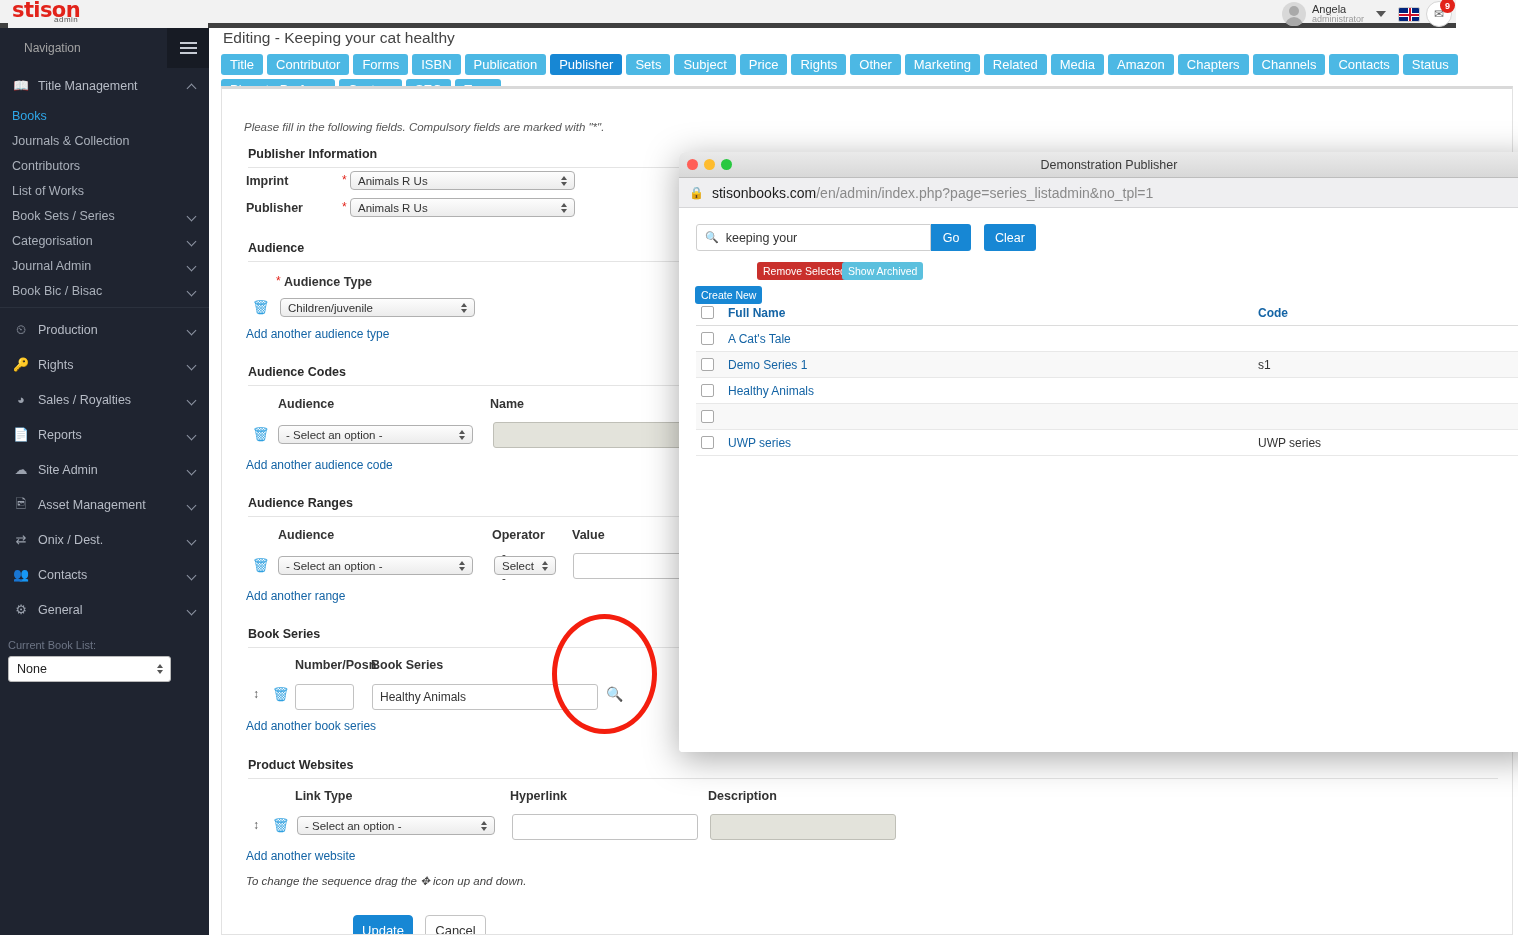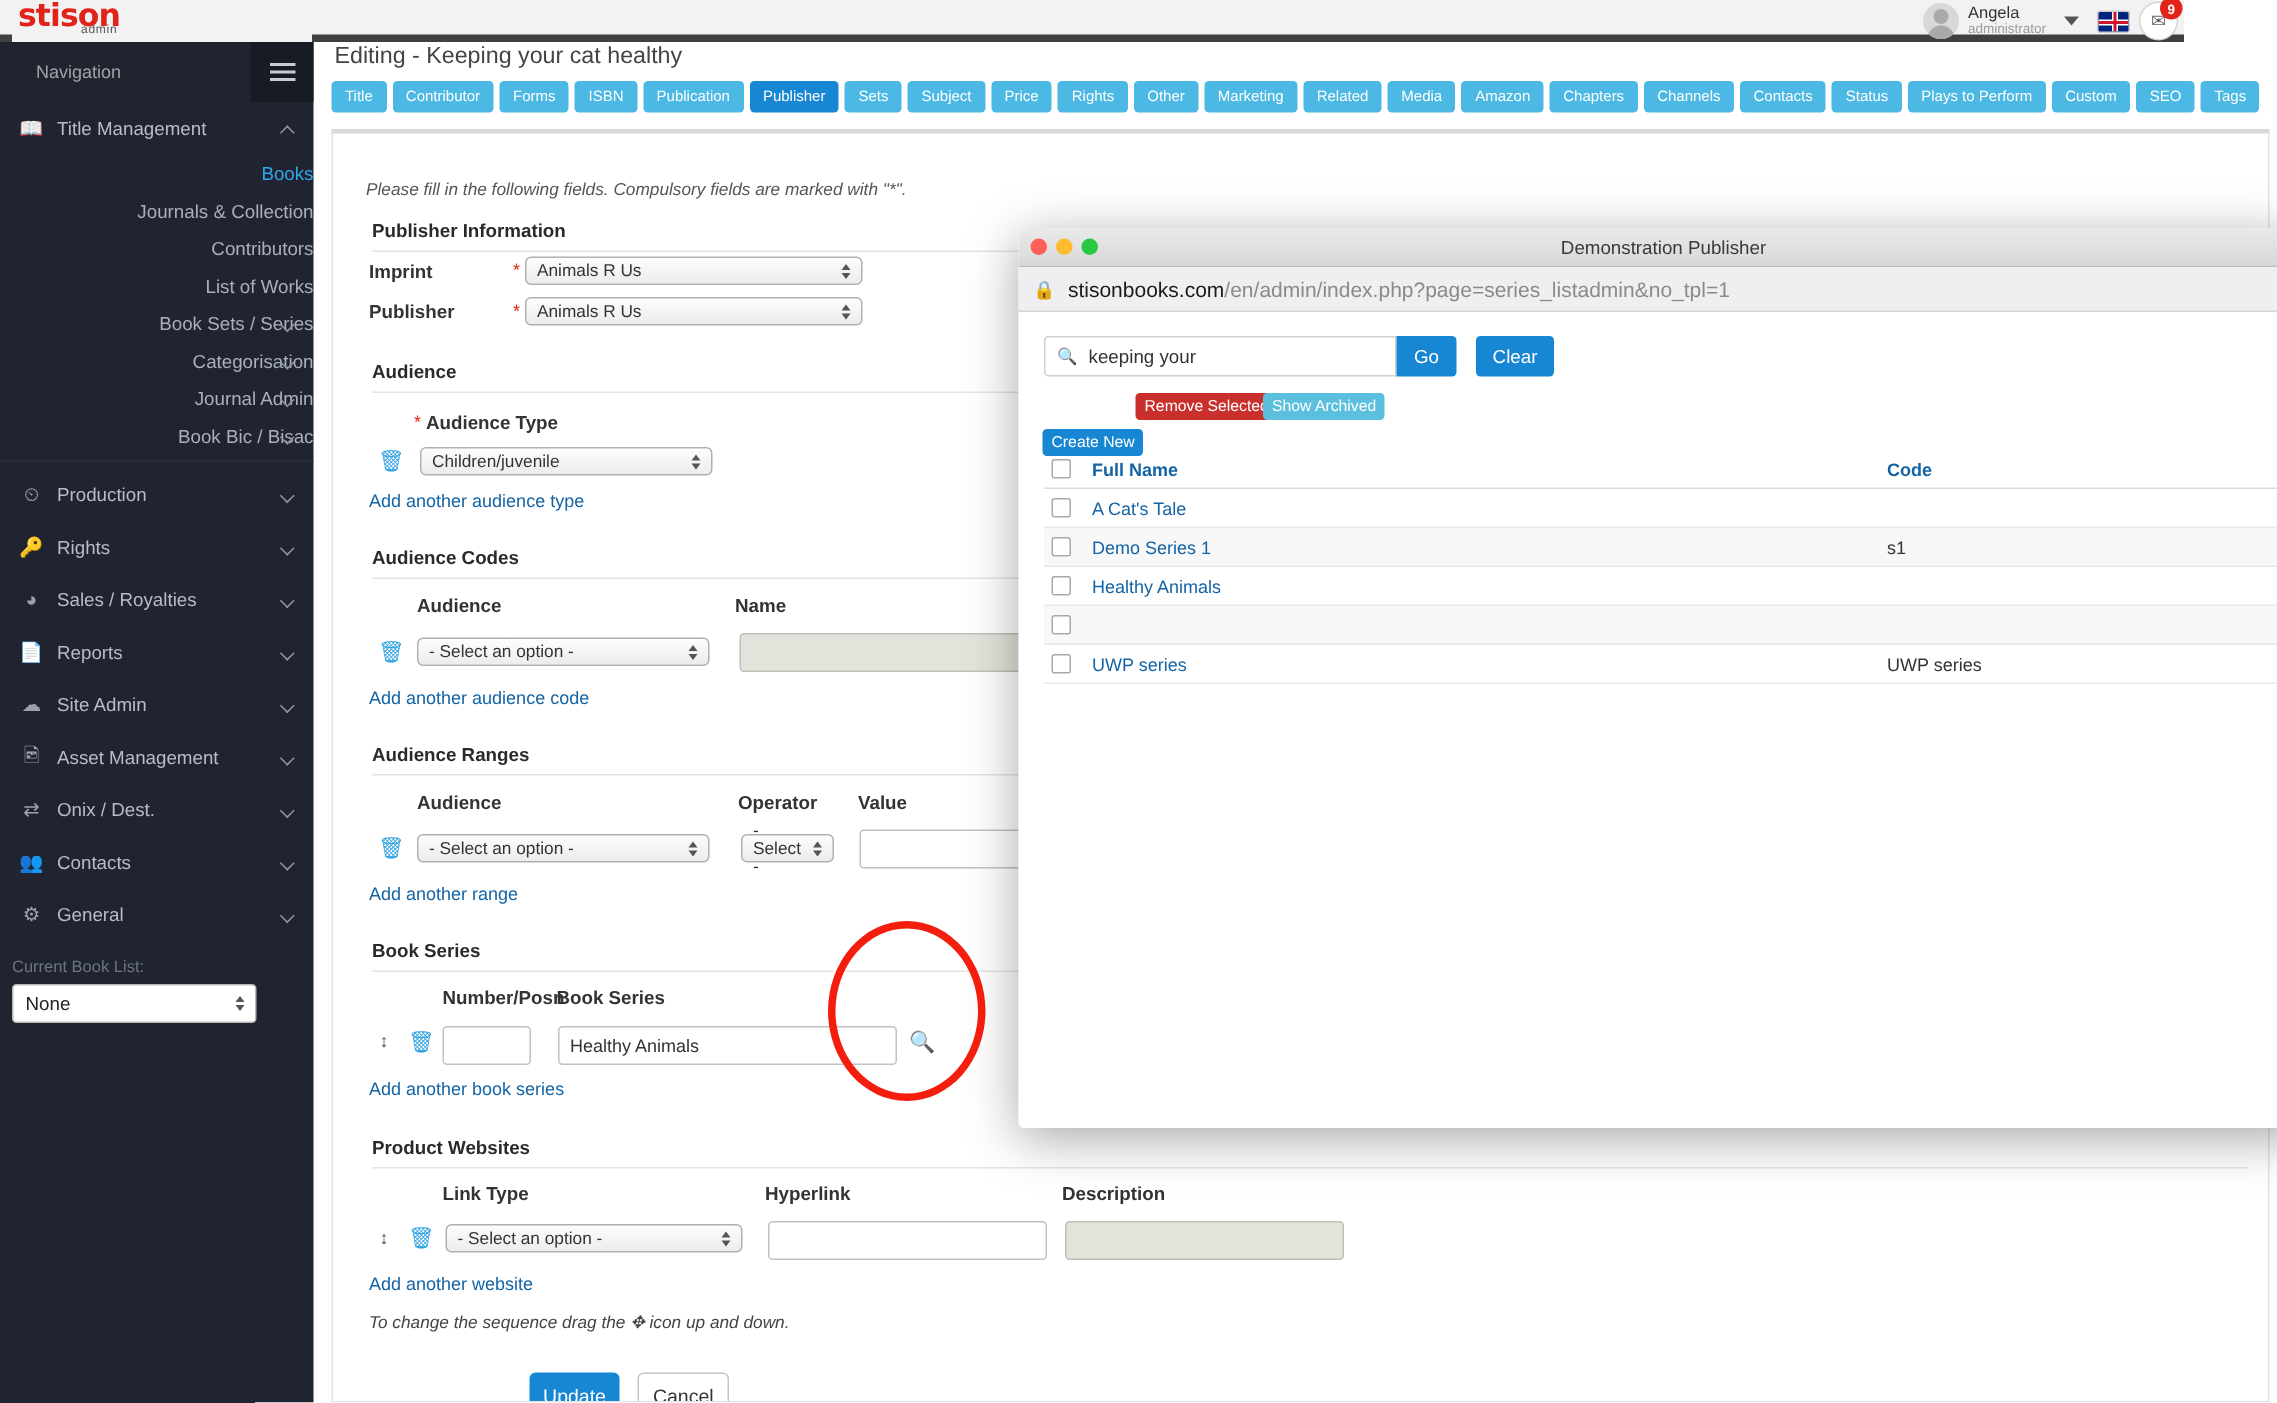--- a/index.html
+++ b/index.html
@@ -104,21 +104,21 @@
   }
   .chev {
     position: absolute; right: 14px; top: 50%; margin-top: -3px;
     width: 7px; height: 7px; border-right: 1.6px solid #8e95a3;
     border-bottom: 1.6px solid #8e95a3; transform: rotate(45deg);
   }
   .chev.up { transform: rotate(-135deg); margin-top: -1px; }
   .nav-sub {
     height: 25px; display: flex; align-items: center;
     padding-left: 12px; color: #aab0ba; font-size: 12.5px;
-    position: relative; cursor: pointer; justify-content: flex-end;
+    position: relative; cursor: pointer;
   }
   .nav-sub.active { color: #2fa7e8; }
   .nav-sep { height: 1px; background: #2b313d; margin: 4px 0; }
   .booklist-label {
     color: #6d7585; font-size: 11px; padding-left: 8px; margin-top: 12px;
   }
   .booklist-select {
     margin: 5px 8px 0 8px; height: 26px; width: 163px;
     background: #fff; border: 1px solid #b9b9b9; border-radius: 3px;
     display: flex; align-items: center; padding: 0 8px;
@@ -139,21 +139,21 @@
   }
   .page-title {
     position: absolute; left: 14px; top: 1px; font-size: 15.5px; color: #444;
   }
   .tabs {
     position: absolute; left: 12px; top: 26px; width: 1290px;
     display: flex; flex-wrap: wrap; gap: 4px;
   }
   .tab {
     height: 21px; padding: 0 9px; border-radius: 3px;
-    background: #4cb8e4; color: #fff; font-size: 10px;
+    background: #4cb8e4; color: #fff; font-size: 13px;
     display: flex; align-items: center; cursor: pointer; white-space: nowrap;
   }
   .tab.active { background: #1787d4; }
 
   .panel {
     position: absolute; left: 12px; top: 58px; width: 1292px; height: 849px;
     border: 1px solid #e2e2e2; border-top: 3px solid #d9d9d9;
     background: #fff; overflow: hidden;
   }
   .hint {

